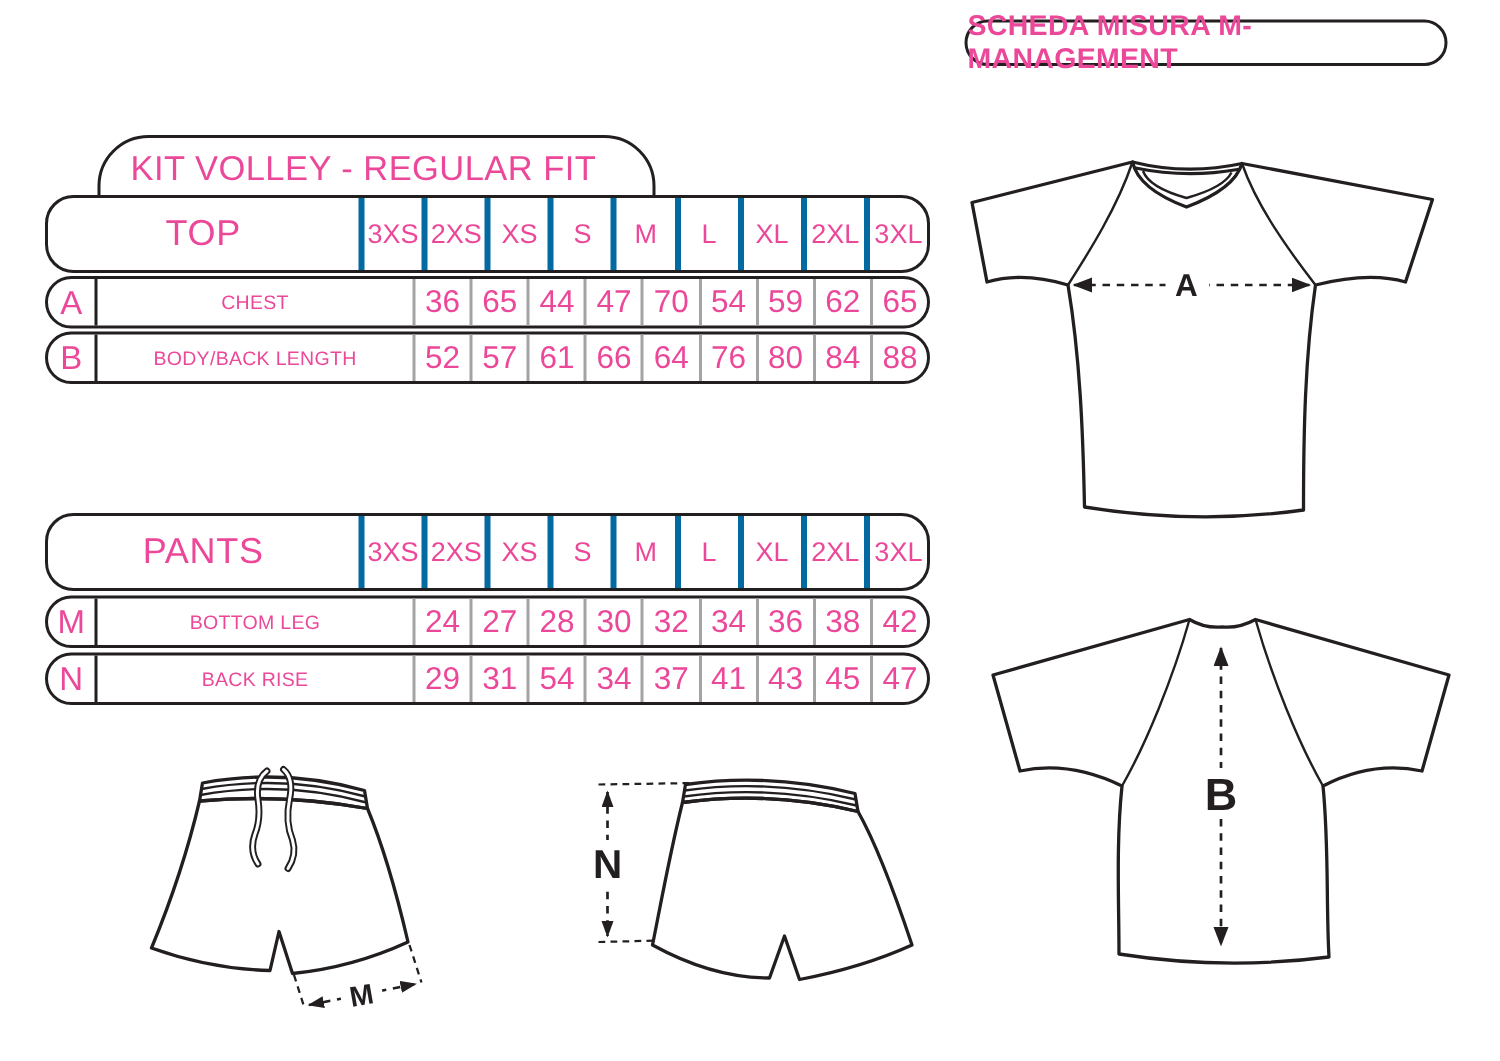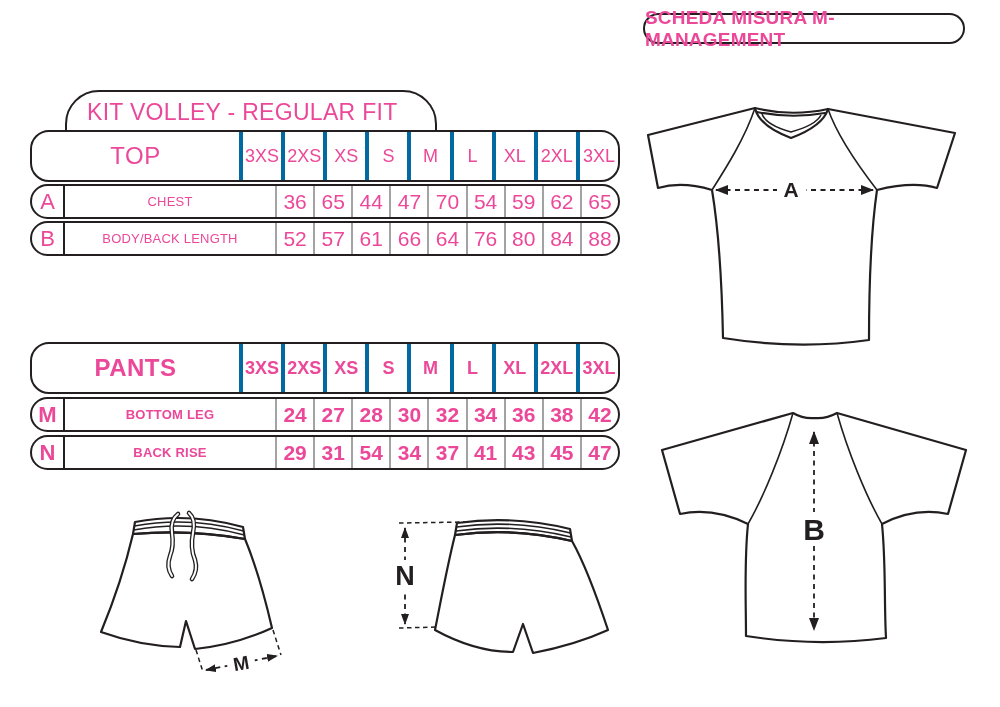--- a/index.html
+++ b/index.html
@@ -23,21 +23,21 @@
   .kit-tab span{position:absolute;left:20px;top:7px;font-size:23px;letter-spacing:.3px;}
   
   .size-table{position:absolute;left:30px;width:590px;z-index:1;}
   .size-table.top{top:130px;}
   .size-table.pants{top:342px;}
   .trow{
     display:flex;align-items:stretch;height:35px;background:#fff;
     border:2px solid #231f20;border-radius:19px;box-sizing:border-box;margin-bottom:2px;
   }
   .trow.header{height:52px;}
-  .size-table.pants .trow{margin-bottom:3px;font-weight:bold;}
+  .size-table.pants .trow{margin-bottom:3px;}
   .cell{display:flex;align-items:center;justify-content:center;}
   .c-name{width:207px;font-size:24px;letter-spacing:.5px;}
   .c-key{width:31px;font-size:22px;border-right:2px solid #231f20;}
   .c-label{width:210px;font-size:13px;letter-spacing:.2px;}
   .c-size{flex:1;font-size:18px;border-left:4px solid #0369a1;}
   .c-val{flex:1;font-size:21px;border-left:2px solid #a3a3a3;}
   
   .diagram{position:absolute;}
   .d-shirt-front{left:640px;top:98px;}
   .d-shirt-back{left:650px;top:402px;}

